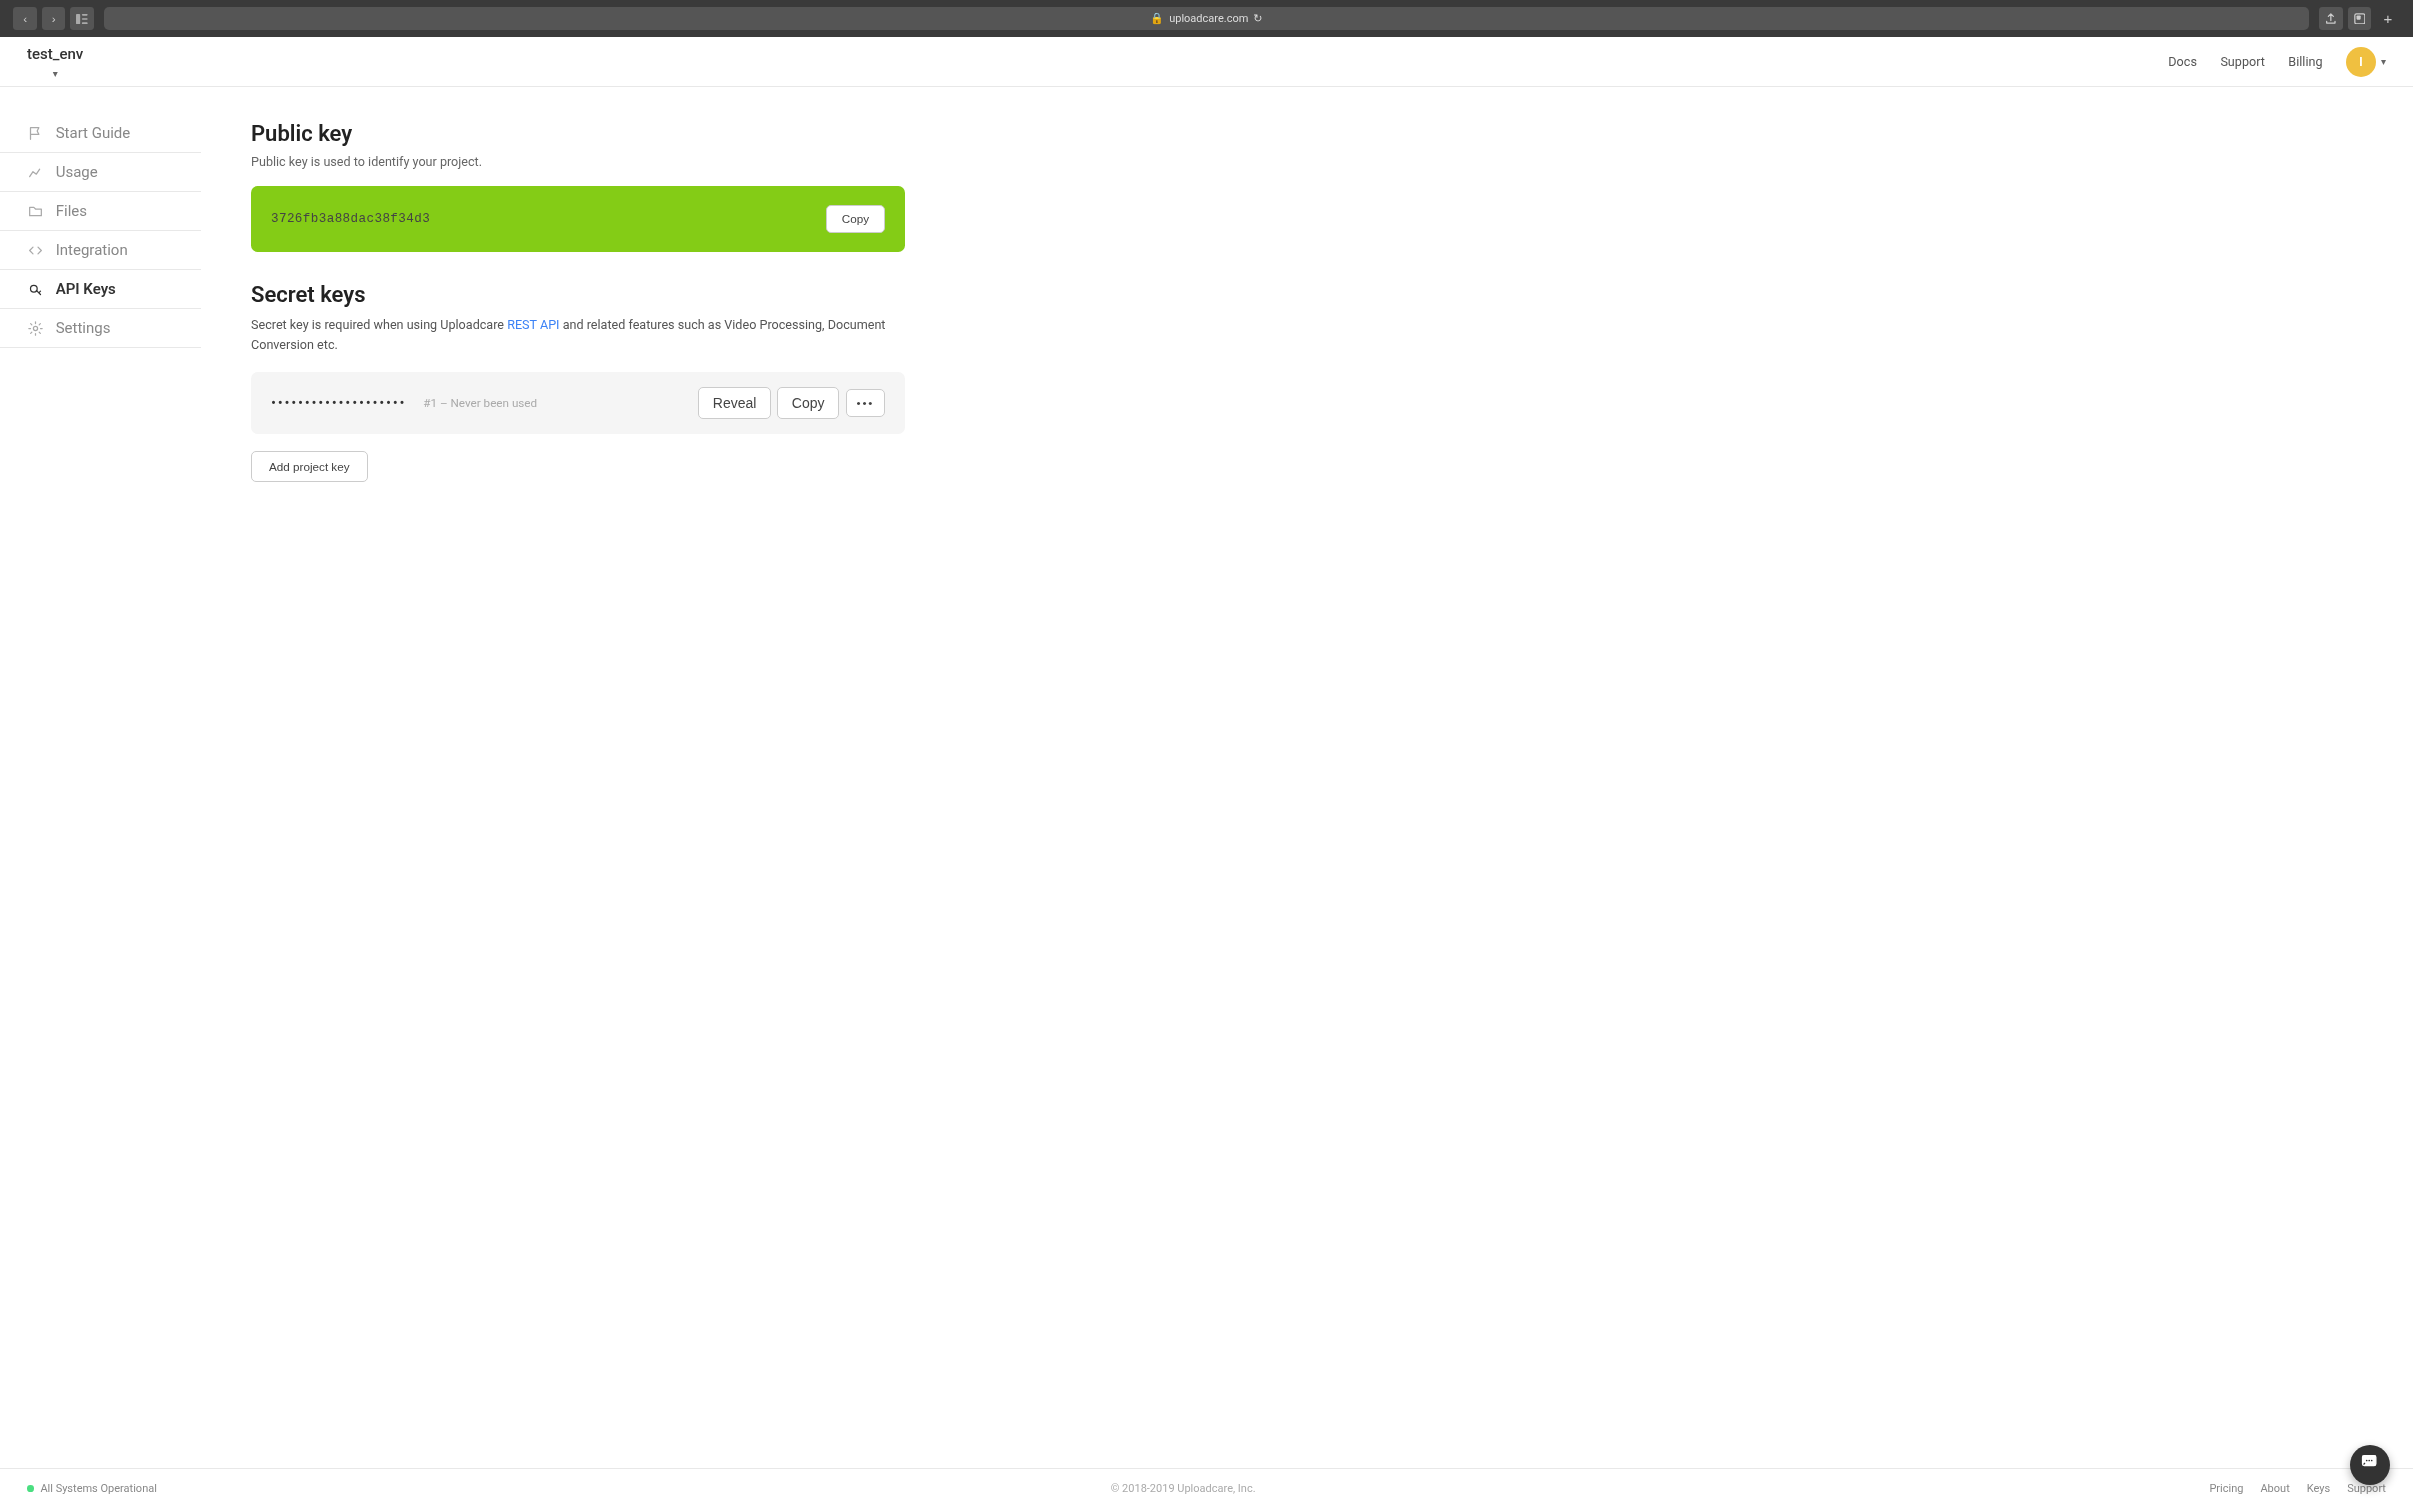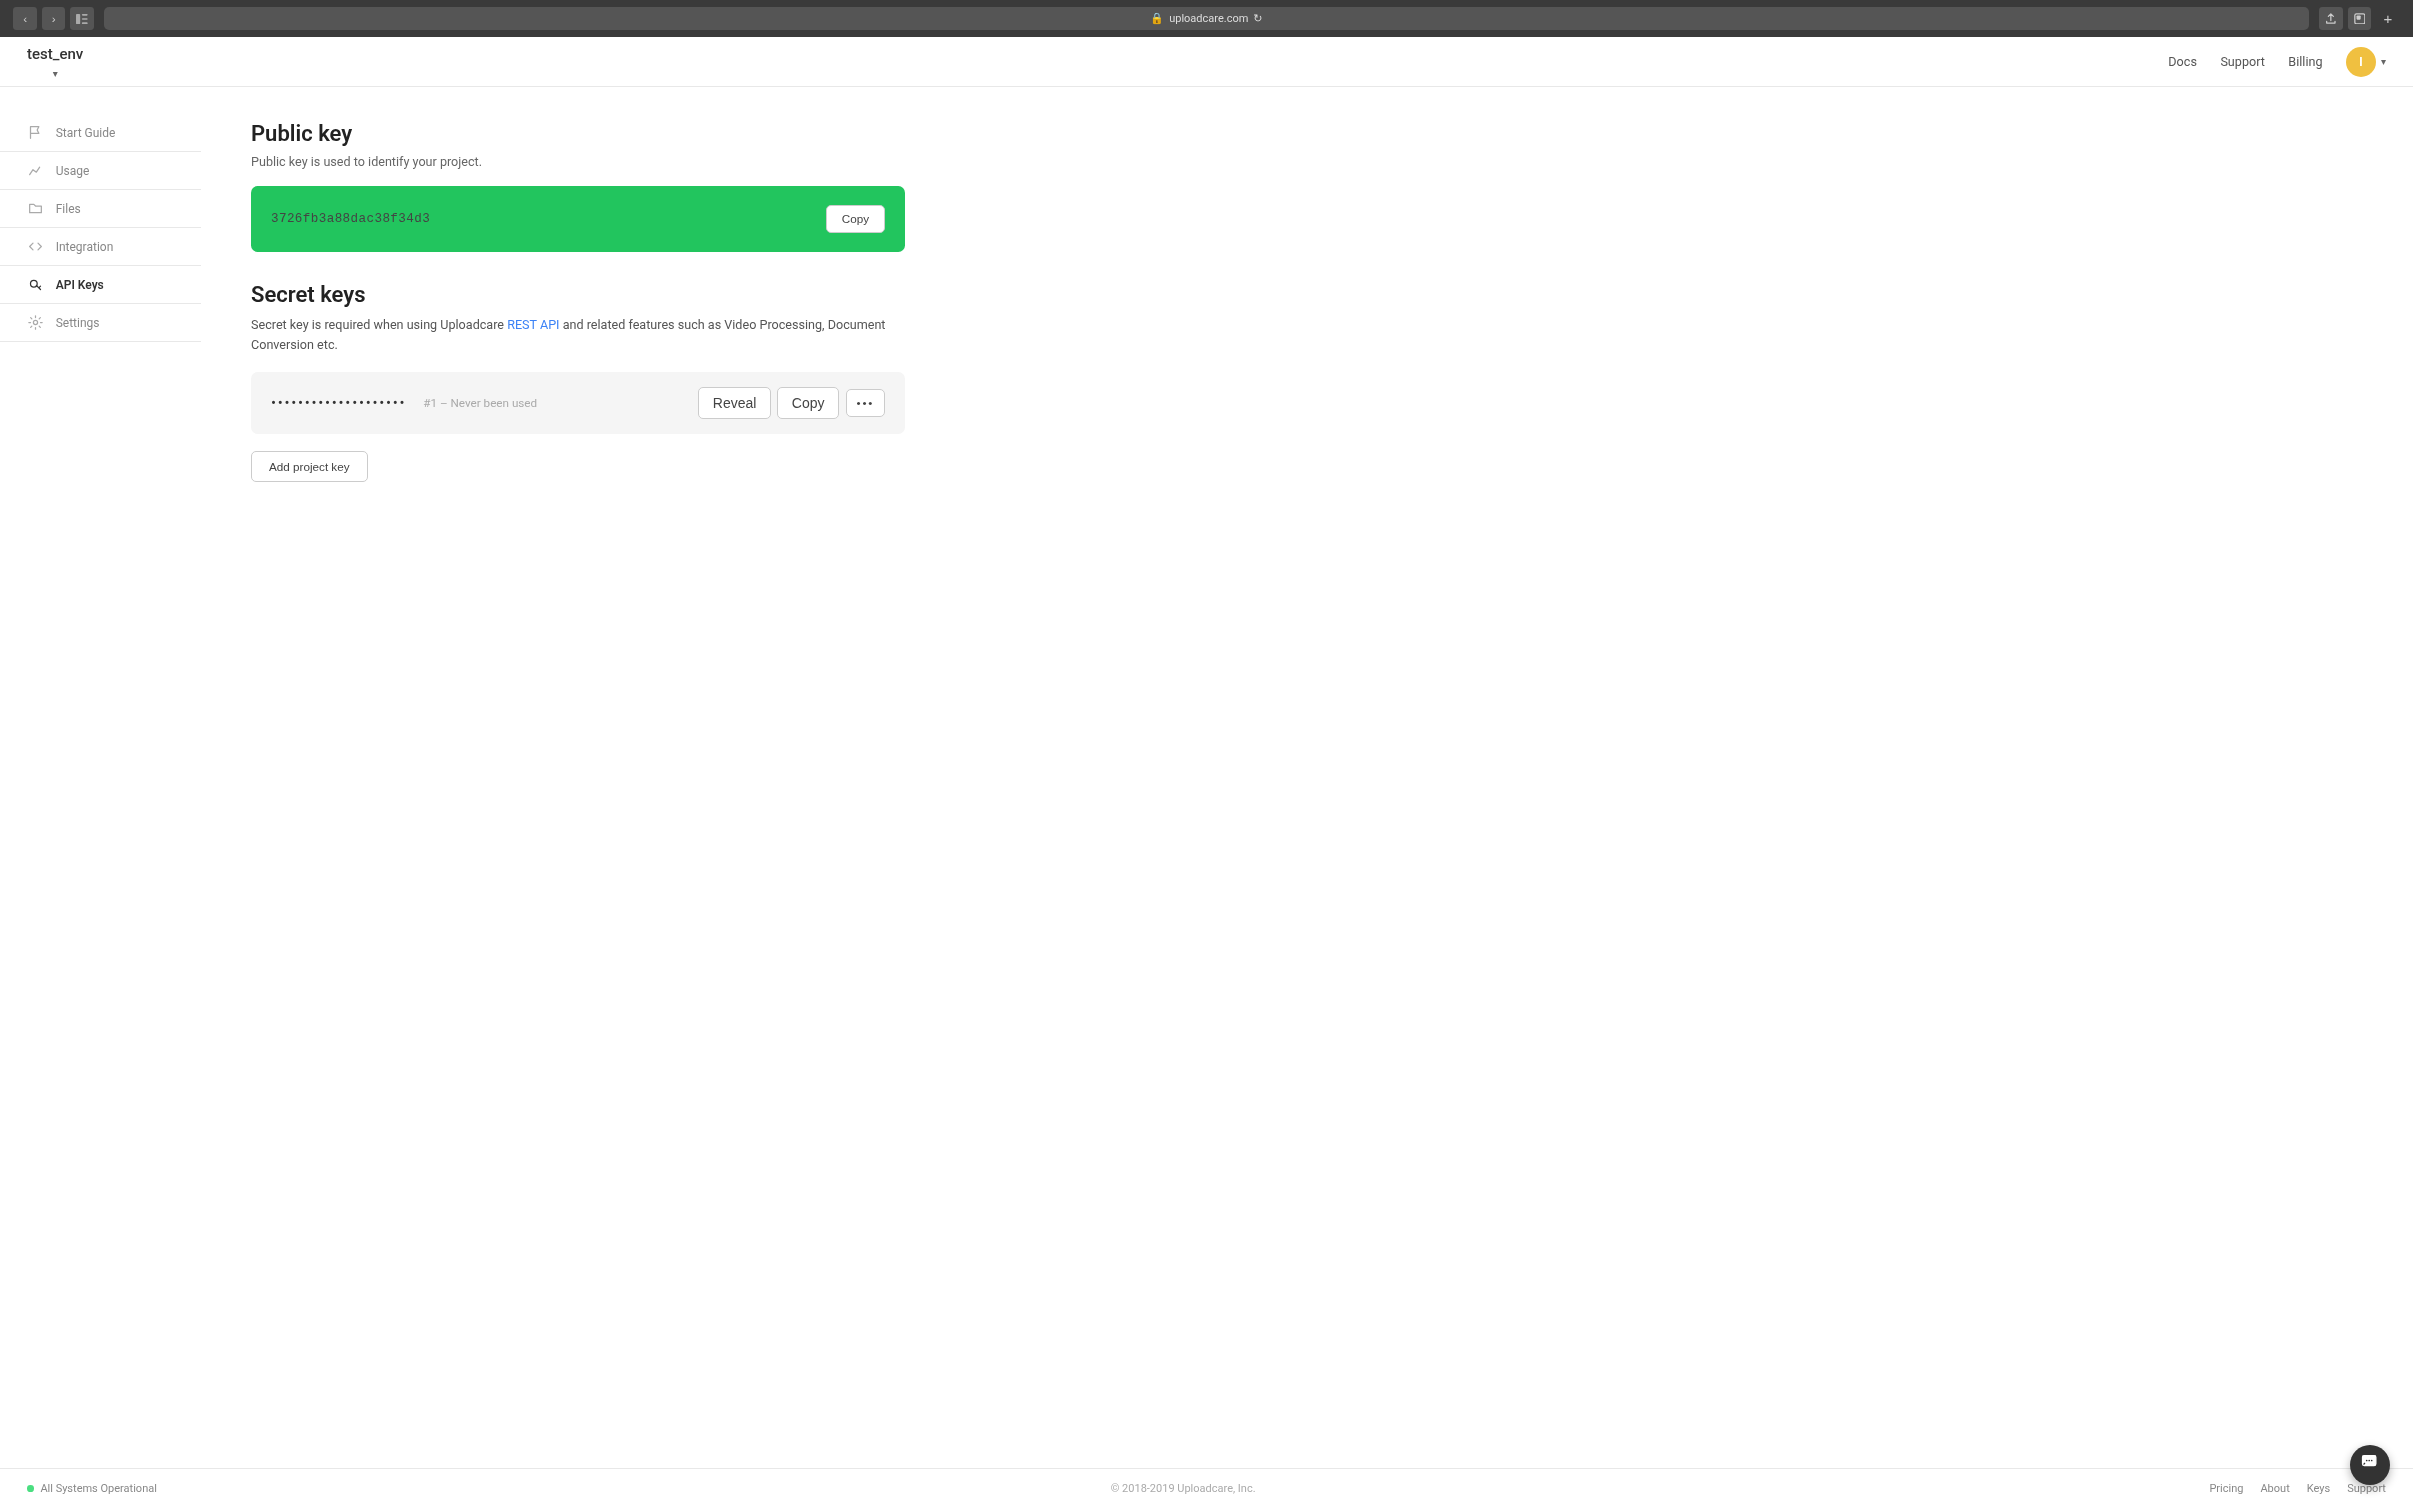--- a/index.html
+++ b/index.html
@@ -159,21 +159,21 @@
       border-right: none;
       flex-shrink: 0;
     }
     .sidebar-item {
       display: flex;
       align-items: center;
       gap: 11.7px;
       padding: 10px 27px;
       cursor: pointer;
       color: #888;
-      font-size: 12px;
+      font-size: 15px;
       border-bottom: 0.8px solid #e8e8e8;
       text-decoration: none;
     }
     .sidebar-item:last-child {
       border-bottom: 0.8px solid #e8e8e8;
     }
     .sidebar-item.active {
       color: #333;
       font-weight: 600;
     }
@@ -199,21 +199,21 @@
       color: #222;
       margin-bottom: 8.4px;
     }
     .section-desc {
       font-size: 12.6px;
       color: #666;
       margin-bottom: 17px;
     }
 
     .key-box {
-      background: #22c55e;
+      background: #84cc16;
       border-radius: 6.7px;
       padding: 18.4px 20px;
       display: flex;
       align-items: center;
       justify-content: space-between;
       margin-bottom: 30px;
     }
     .key-value {
       font-family: 'Courier New', monospace;
       font-size: 12.6px;

